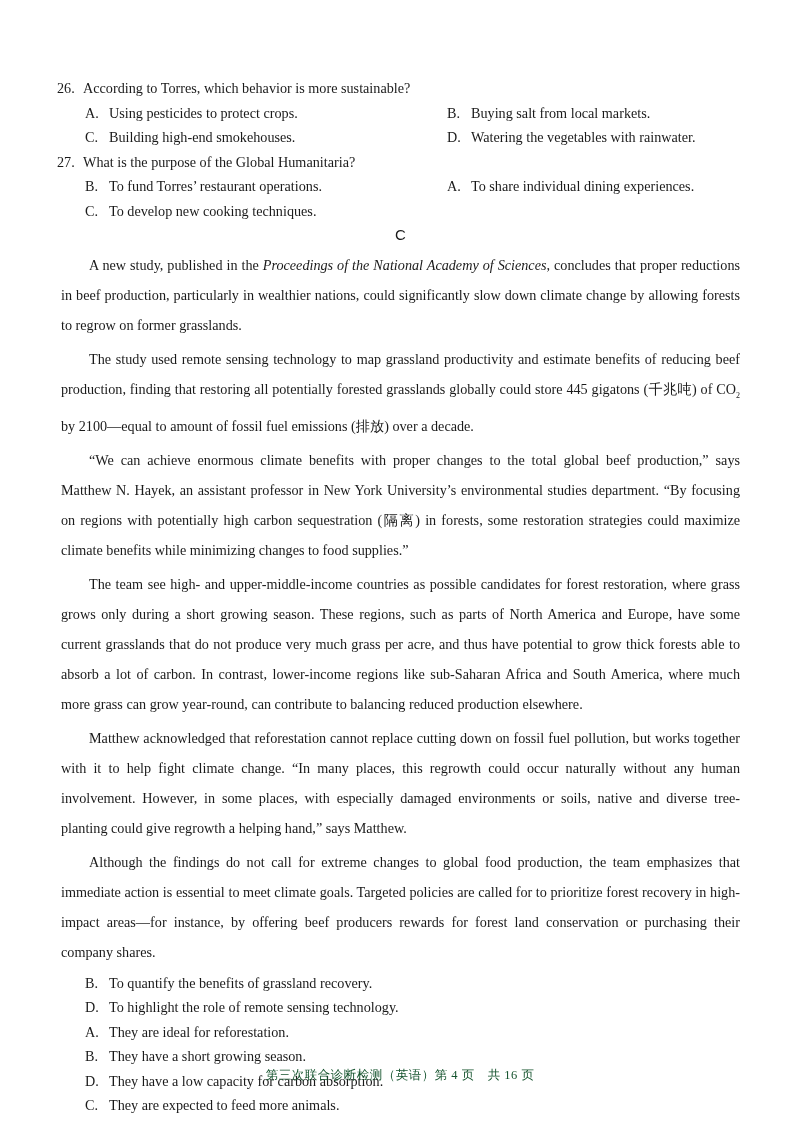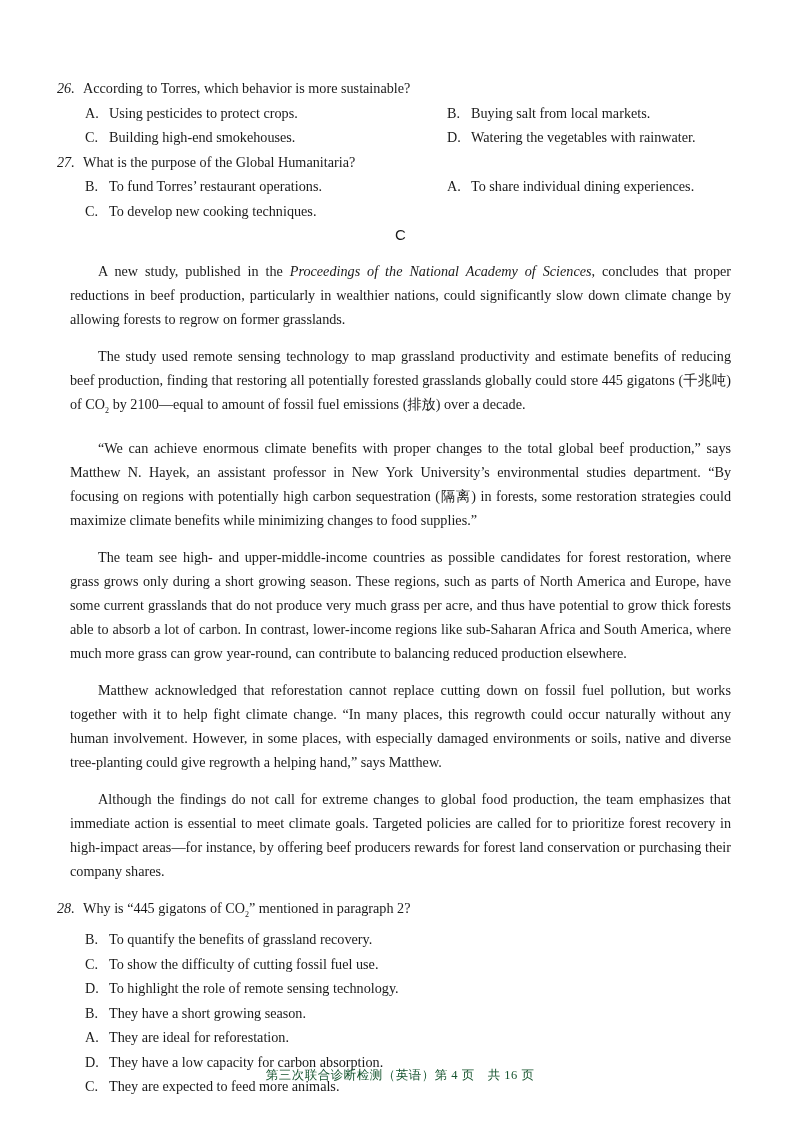--- a/index.html
+++ b/index.html
@@ -1,25 +1,25 @@
 <!DOCTYPE html>
 <html><head>
   <meta charset="utf-8">
   <style>
     html, body { margin: 0; padding: 0; background: #ffffff; }
     body { width: 800px; height: 1131px; position: relative; overflow: hidden;
       font-family: "Liberation Serif", "DejaVu Serif", serif; color: #1a1a1a; font-size: 14.2px; }
     .page { position: absolute; left: 57px; top: 76px; width: 687px; }
     .q { line-height: 24.5px; }
-    .qnum { display: inline-block; width: 26px; font-style: italic; }
+    .qnum { display: inline-block; width: 26px; }
     .opts { display: grid; grid-template-columns: 362px 1fr; padding-left: 28px; line-height: 24.5px; }
     .optcol { padding-left: 28px; line-height: 24.5px; }
     .opt-letter { display: inline-block; width: 24px; }
     .section { text-align: center; font-family: "Liberation Sans", "DejaVu Sans", sans-serif; font-size: 15px; line-height: 22px; margin-top: 1px; }
-    .para { text-indent: 28px; text-align: justify; text-align-last: left; line-height: 24px; margin: 13px; }
+    .para { text-indent: 28px; text-align: justify; text-align-last: left; line-height: 30px; margin: 4px; }
     .footer { position: absolute; left: 0; width: 800px; top: 1067px; text-align: center; font-size: 12.5px; color: #14532d; letter-spacing: 0.5px; }
     i { font-style: italic; }
     sub { font-size: 8px; }
   </style>
 </head>
 <body>
 
 <div class="page">
 
   <div>
@@ -48,34 +48,30 @@
   <div class="section">C</div>
 
   <p class="para"><span>A new study, published in the </span><i>Proceedings of the National Academy of Sciences</i><span>, concludes that proper reductions in beef production, particularly in wealthier nations, could significantly slow down climate change by allowing forests to regrow on former grasslands.</span></p>
   <p class="para"><span>The study used remote sensing technology to map grassland productivity and estimate benefits of reducing beef production, finding that restoring all potentially forested grasslands globally could store 445 gigatons (千兆吨) of CO</span><sub>2</sub><span> by 2100—equal to amount of fossil fuel emissions (排放) over a decade.</span></p>
   <p class="para">“We can achieve enormous climate benefits with proper changes to the total global beef production,” says Matthew N. Hayek, an assistant professor in New York University’s environmental studies department. “By focusing on regions with potentially high carbon sequestration (隔离) in forests, some restoration strategies could maximize climate benefits while minimizing changes to food supplies.”</p>
   <p class="para">The team see high- and upper-middle-income countries as possible candidates for forest restoration, where grass grows only during a short growing season. These regions, such as parts of North America and Europe, have some current grasslands that do not produce very much grass per acre, and thus have potential to grow thick forests able to absorb a lot of carbon. In contrast, lower-income regions like sub-Saharan Africa and South America, where much more grass can grow year-round, can contribute to balancing reduced production elsewhere.</p>
   <p class="para">Matthew acknowledged that reforestation cannot replace cutting down on fossil fuel pollution, but works together with it to help fight climate change. “In many places, this regrowth could occur naturally without any human involvement. However, in some places, with especially damaged environments or soils, native and diverse tree-planting could give regrowth a helping hand,” says Matthew.</p>
   <p class="para">Although the findings do not call for extreme changes to global food production, the team emphasizes that immediate action is essential to meet climate goals. Targeted policies are called for to prioritize forest recovery in high-impact areas—for instance, by offering beef producers rewards for forest land conservation or purchasing their company shares.</p>
 
   <div>
-    <div class="q">
-      <span class="qnum">28.</span><span>Why is “445 gigatons of CO</span><sub>2</sub><span>” mentioned in paragraph 2?</span>
-    </div>
     <div class="optcol">
       <div><span class="opt-letter">B.</span><span>To quantify the benefits of grassland recovery.</span></div>
-      <div><span class="opt-letter">C.</span><span>To show the difficulty of cutting fossil fuel use.</span></div>
       <div><span class="opt-letter">D.</span><span>To highlight the role of remote sensing technology.</span></div>
     </div>
   </div>
 
   <div>
     <div class="optcol">
+      <div><span class="opt-letter">A.</span><span>They are ideal for reforestation.</span></div>
       <div><span class="opt-letter">B.</span><span>They have a short growing season.</span></div>
-      <div><span class="opt-letter">A.</span><span>They are ideal for reforestation.</span></div>
       <div><span class="opt-letter">D.</span><span>They have a low capacity for carbon absorption.</span></div>
       <div><span class="opt-letter">C.</span><span>They are expected to feed more animals.</span></div>
     </div>
   </div>
 
 </div>
 
 <div class="footer">第三次联合诊断检测（英语）第 4 页　共 16 页</div>
 
 </body></html>

